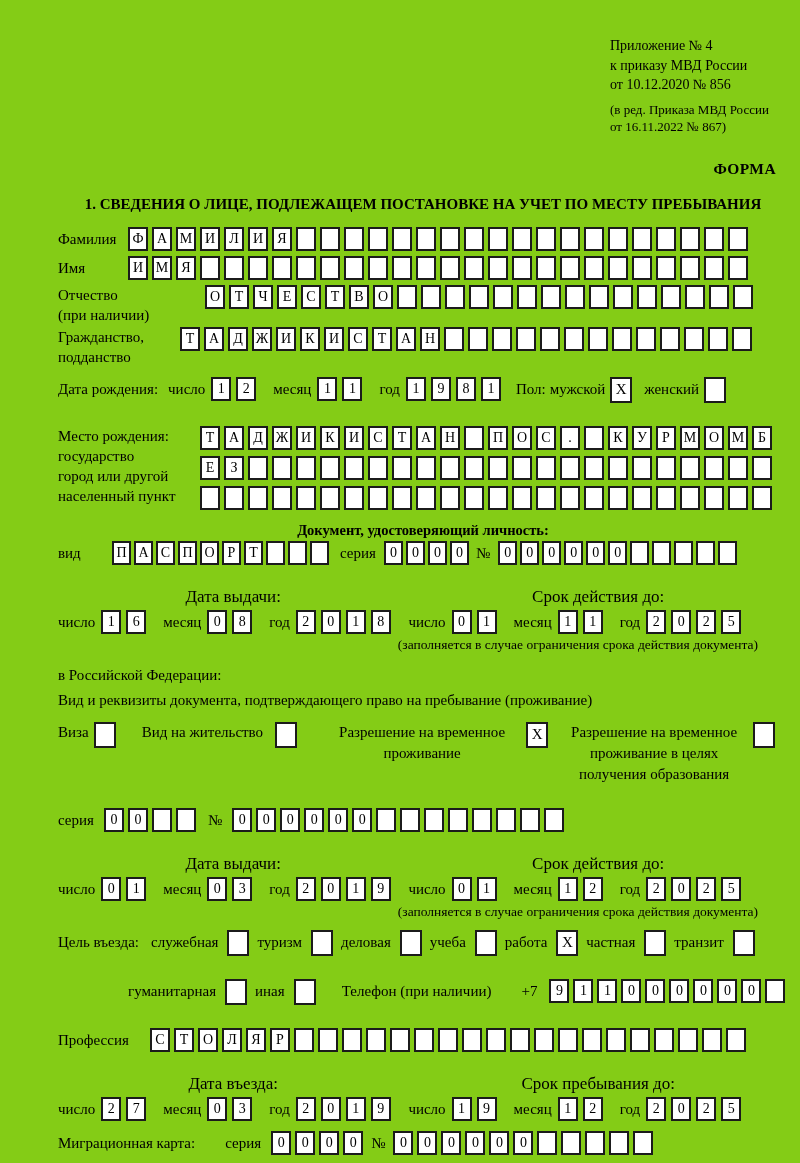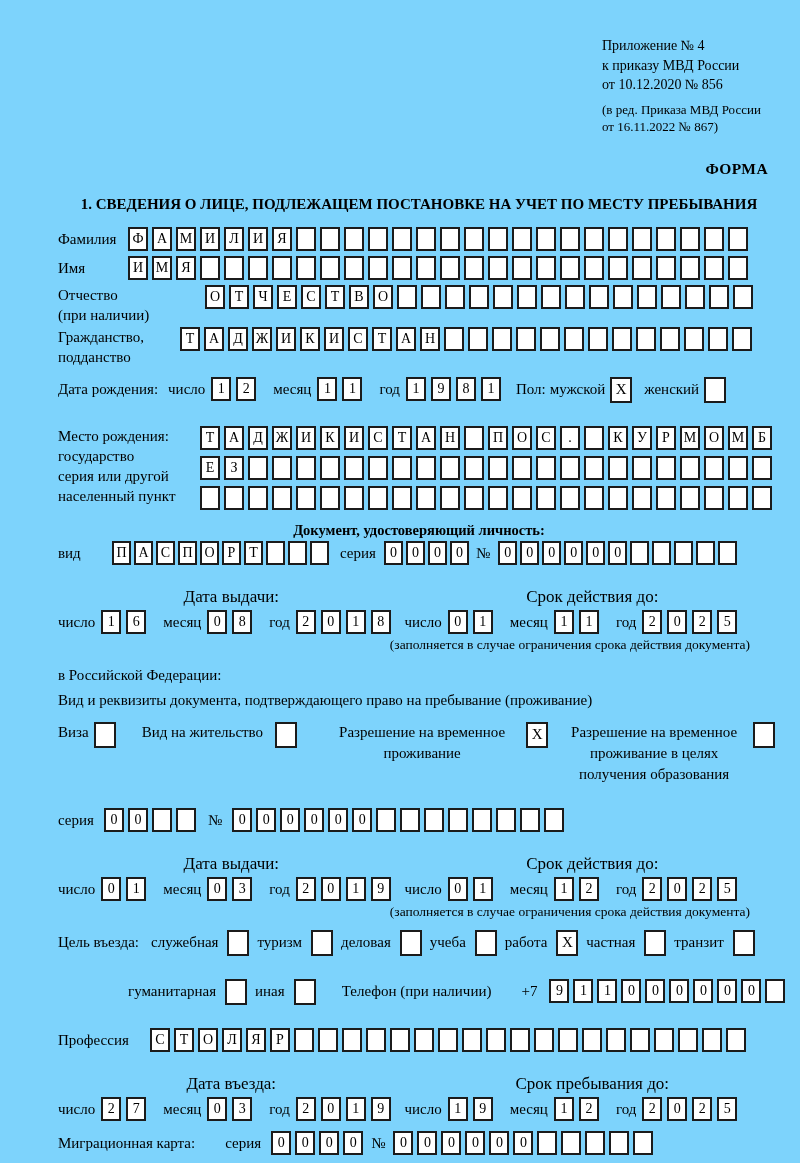--- a/index.html
+++ b/index.html
@@ -1,21 +1,21 @@
 <!DOCTYPE html>
 <html><head>
 <meta charset="utf-8">
 <style>
   html,body{margin:0;padding:0;background:#ffffff;}
   .page{
     position:relative;
     width:800px;height:1163px;
     box-sizing:border-box;
-    padding:36px 20px 16px 58px;
-    background:#7dd3fc;color:#000;
+    padding:36px 12px 16px 58px;
+    background:#84cc16;color:#000;
     font-family:"Liberation Serif","DejaVu Serif",serif;
     font-size:15px;
     overflow:hidden;
   }
   
   .annex{margin-left:auto;width:178px;line-height:1.4;font-size:14px;}
   .annex .note{margin-top:6px;font-size:13px;line-height:1.35;}
   .forma{text-align:right;font-weight:bold;margin:24px 12px 0 0;font-size:15.5px;letter-spacing:.4px;}
   .title{text-align:center;font-weight:bold;font-size:15.5px;line-height:1.6;margin-top:14px;}
   .title-underline{display:inline-block;width:56px;border-bottom:2px solid #000;height:.9em;margin-left:8px;}
@@ -227,21 +227,21 @@
     <span class="label ml4">мужской</span>
     <span class="cbox">X</span>
     <span class="label ml12">женский</span>
     <span class="cbox"></span>
   </div>
 
   <div class="row mt8">
     <span class="lblcol w142">
       <div>Место рождения:</div>
       <div>государство</div>
-      <div>серия или другой</div>
+      <div>город или другой</div>
       <div>населенный пункт</div>
     </span>
     <span class="col">
       <span class="boxrow">
           <span class="box">Т</span>
           <span class="box">А</span>
           <span class="box">Д</span>
           <span class="box">Ж</span>
           <span class="box">И</span>
           <span class="box">К</span>

